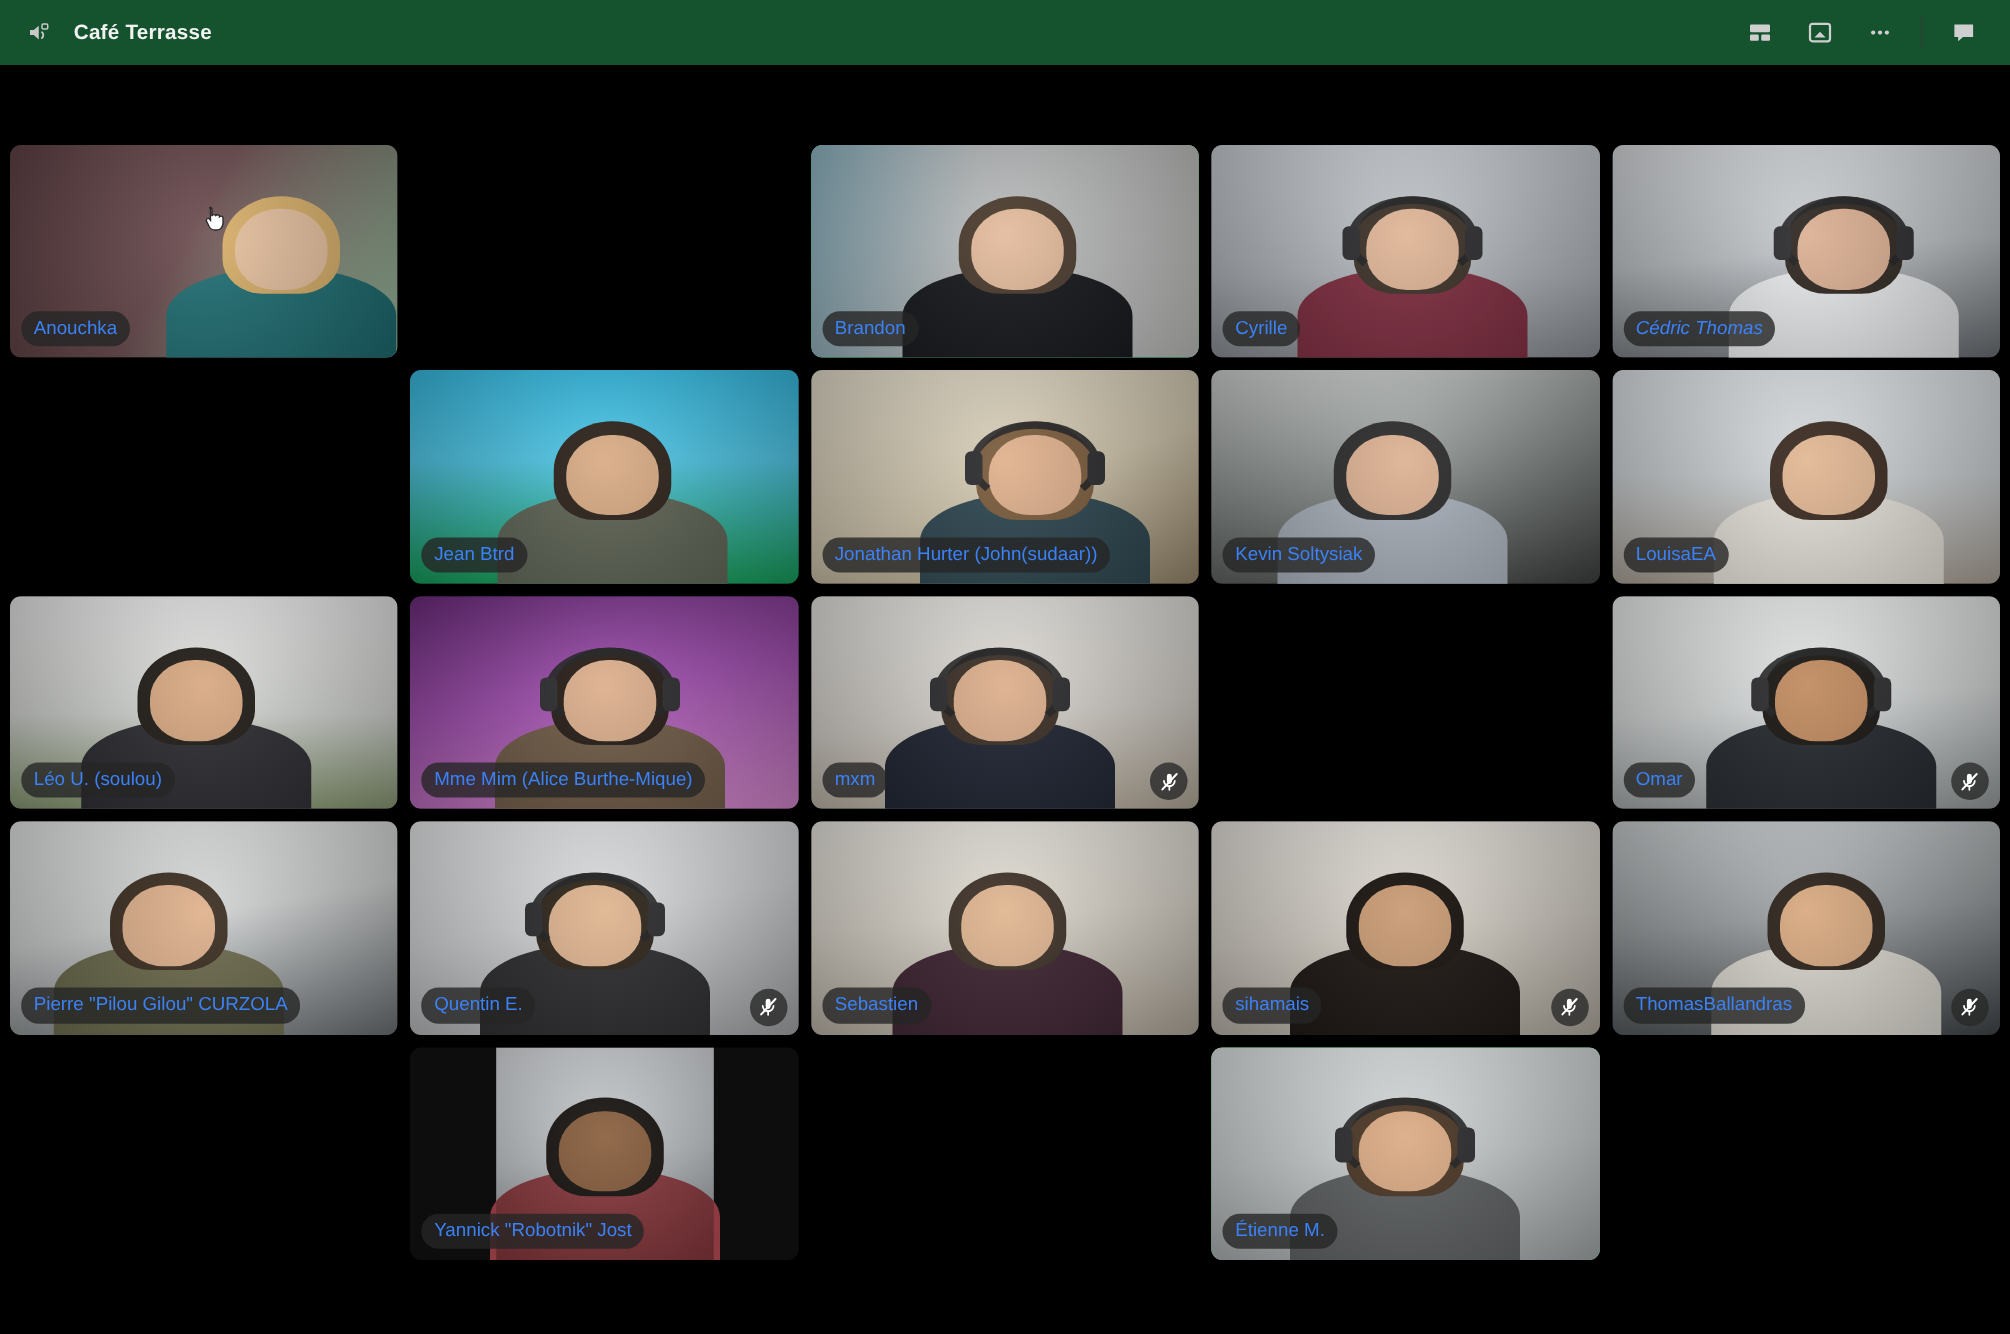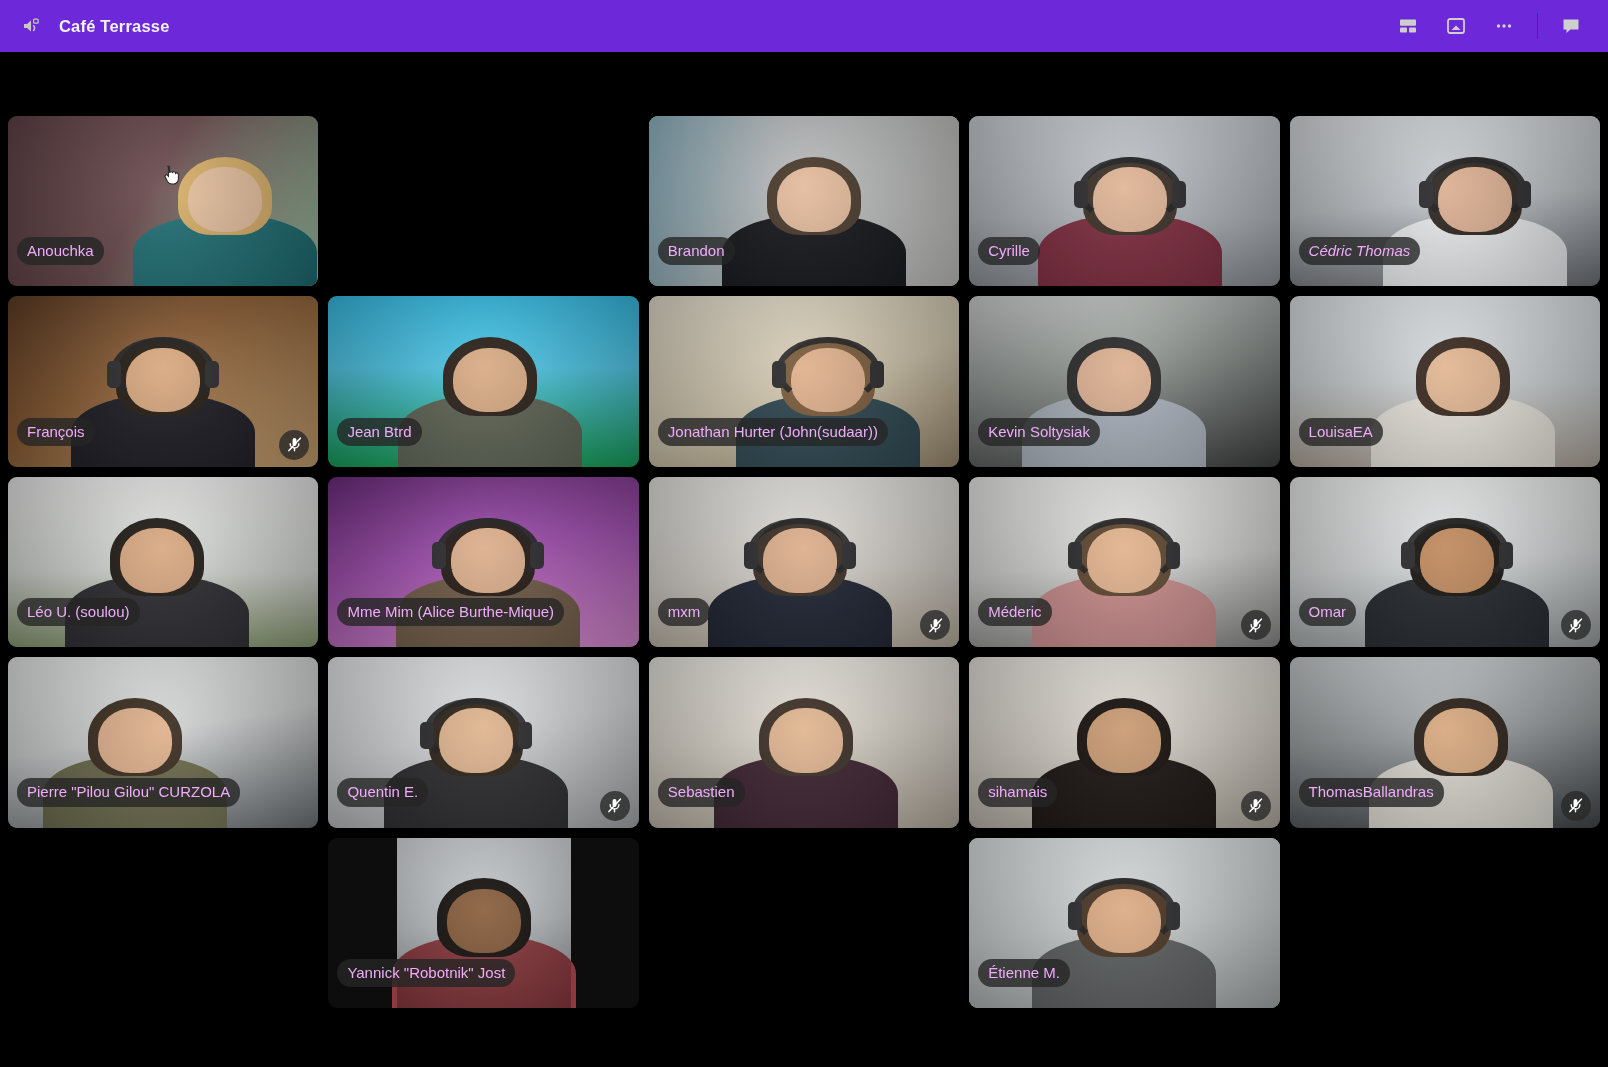--- a/index.html
+++ b/index.html
@@ -7,21 +7,21 @@
     width: 1608px; height: 1067px;
     background: #000;
     font-family: "Liberation Sans", sans-serif;
     overflow: hidden;
   }
   body { position: relative; }
 
   
   #topbar {
     position: absolute; left: 0; top: 0; width: 1608px; height: 52px;
-    display: flex; align-items: center; background: #6d28d9;
+    display: flex; align-items: center; background: #14532d;
   }
   #topbar-left { display: flex; align-items: center; gap: 12px; padding-left: 17px; }
   #topbar-right { margin-left: auto; display: flex; align-items: center;
                   gap: 18px; padding-right: 22px; }
   .room-title { color: #f2f2f2; font-size: 16.5px; font-weight: bold; letter-spacing: .2px; }
 
   .tbicon { width: 30px; height: 30px; display: flex; align-items: center;
             justify-content: center; cursor: pointer; }
   .tb-divider { width: 1px; height: 26px; background: #3a3a3a; }
 
@@ -42,25 +42,25 @@
 
   .vid { position: absolute; inset: 0; }
   .vid.inner { inset: 0 22% 0 22%; }
   .head { position: absolute; border-radius: 48% 48% 44% 44%; }
   .body { position: absolute; border-radius: 46% 46% 0 0; }
   .hair { position: absolute; border-radius: 50% 50% 35% 35%; }
   .hs { position: absolute; border: 6px solid rgba(30,30,32,.9);
         border-bottom-color: transparent; border-radius: 50%; }
 
   .namelabel {
-    position: absolute; left: 9px; bottom: 21px;
+    position: absolute; left: 9px; bottom: 9px;
     max-width: 93%;
     padding: 5px 10px 6px;
     background: rgba(38,38,38,.80);
-    color: #f0abfc; font-size: 15px; line-height: 1.15;
+    color: #3b82f6; font-size: 15px; line-height: 1.15;
     border-radius: 14px; white-space: nowrap;
     overflow: hidden; text-overflow: ellipsis;
   }
   .muteicon {
     position: absolute; right: 9px; bottom: 7px;
     width: 30px; height: 30px; border-radius: 50%;
     background: rgba(40,40,40,.78);
     display: flex; align-items: center; justify-content: center;
   }
 
@@ -150,40 +150,20 @@
         <div class="body" style="left:calc(50% - 92px + 30px);top:58%;width:184px;height:48%;background:#e8eaec;"></div>
         <div class="hair" style="left:calc(50% - 47px + 30px);top:24%;width:94px;height:46%;background:#2e2620;"></div>
         <div class="head" style="left:calc(50% - 37px + 30px);top:30%;width:74px;height:38%;background:#dcb093;"></div>
         <div class="hs" style="left:calc(50% - 52px + 30px);top:24%;width:104px;height:40%;"></div>
         <div style="position:absolute;left:calc(50% - 56px + 30px);top:38%;width:14px;height:16%;background:#2b2b2e;border-radius:5px;"></div>
         <div style="position:absolute;left:calc(50% + 42px + 30px);top:38%;width:14px;height:16%;background:#2b2b2e;border-radius:5px;"></div>
         <div style="position:absolute;inset:0;background:radial-gradient(circle at 50% 42%,rgba(255,255,255,.08),rgba(0,0,0,.30));"></div>
       </div>
       <div class="namelabel">Cédric Thomas</div>
     </div>
-    <div class="tile" style="grid-area: 2 / 1;">
-      <div class="vid" style="background: linear-gradient(150deg, rgb(91, 58, 34) 0%, rgb(138, 92, 51) 40%, rgb(200, 162, 114) 100%);">
-        <div class="body" style="left:calc(50% - 92px + 0px);top:58%;width:184px;height:48%;background:#1b1b22;"></div>
-        <div class="hair" style="left:calc(50% - 47px + 0px);top:24%;width:94px;height:46%;background:#241c14;"></div>
-        <div class="head" style="left:calc(50% - 37px + 0px);top:30%;width:74px;height:38%;background:#d8a87f;"></div>
-        <div class="hs" style="left:calc(50% - 52px + 0px);top:24%;width:104px;height:40%;"></div>
-        <div style="position:absolute;left:calc(50% - 56px + 0px);top:38%;width:14px;height:16%;background:#2b2b2e;border-radius:5px;"></div>
-        <div style="position:absolute;left:calc(50% + 42px + 0px);top:38%;width:14px;height:16%;background:#2b2b2e;border-radius:5px;"></div>
-        <div style="position:absolute;inset:0;background:radial-gradient(circle at 50% 42%,rgba(255,255,255,.08),rgba(0,0,0,.30));"></div>
-      </div>
-      <div class="namelabel">François</div>
-      <div class="muteicon">
-        <svg width="17" height="17" viewBox="0 0 18 18">
-          <path d="M9 2.2a2.1 2.1 0 0 1 2.1 2.1v4.3A2.1 2.1 0 0 1 9 10.7 2.1 2.1 0 0 1 6.9 8.6V4.3A2.1 2.1 0 0 1 9 2.2z" fill="#fff"></path>
-          <path d="M4.4 8.1a4.6 4.6 0 0 0 9.2 0" fill="none" stroke="#fff" stroke-width="1.5" stroke-linecap="round"></path>
-          <path d="M9 12.7v3" stroke="#fff" stroke-width="1.5" stroke-linecap="round"></path>
-          <path d="M3.1 15.4 15.2 2.3" stroke="#fff" stroke-width="1.7" stroke-linecap="round"></path>
-        </svg>
-      </div>
-    </div>
     <div class="tile" style="grid-area: 2 / 2;">
       <div class="vid" style="background: linear-gradient(rgb(53, 185, 224) 0%, rgb(81, 200, 232) 42%, rgb(23, 160, 90) 100%);">
         <div class="body" style="left:calc(50% - 92px + 6px);top:58%;width:184px;height:48%;background:#5d6354;"></div>
         <div class="hair" style="left:calc(50% - 47px + 6px);top:24%;width:94px;height:46%;background:#2a2018;"></div>
         <div class="head" style="left:calc(50% - 37px + 6px);top:30%;width:74px;height:38%;background:#d9ab84;"></div>
         <div style="position:absolute;inset:0;background:radial-gradient(circle at 50% 42%,rgba(255,255,255,.08),rgba(0,0,0,.30));"></div>
       </div>
       <div class="namelabel">Jean Btrd</div>
     </div>
     <div class="tile" style="grid-area: 2 / 3; text-align: center;">
@@ -250,40 +230,20 @@
       <div class="namelabel">mxm</div>
       <div class="muteicon">
         <svg width="17" height="17" viewBox="0 0 18 18">
           <path d="M9 2.2a2.1 2.1 0 0 1 2.1 2.1v4.3A2.1 2.1 0 0 1 9 10.7 2.1 2.1 0 0 1 6.9 8.6V4.3A2.1 2.1 0 0 1 9 2.2z" fill="#fff"></path>
           <path d="M4.4 8.1a4.6 4.6 0 0 0 9.2 0" fill="none" stroke="#fff" stroke-width="1.5" stroke-linecap="round"></path>
           <path d="M9 12.7v3" stroke="#fff" stroke-width="1.5" stroke-linecap="round"></path>
           <path d="M3.1 15.4 15.2 2.3" stroke="#fff" stroke-width="1.7" stroke-linecap="round"></path>
         </svg>
       </div>
     </div>
-    <div class="tile" style="grid-area: 3 / 4;">
-      <div class="vid" style="background: linear-gradient(175deg, rgb(236, 236, 234) 0%, rgb(217, 217, 214) 50%, rgb(139, 139, 139) 100%);">
-        <div class="body" style="left:calc(50% - 92px + 0px);top:58%;width:184px;height:48%;background:#c78a8a;"></div>
-        <div class="hair" style="left:calc(50% - 47px + 0px);top:24%;width:94px;height:46%;background:#5e4630;"></div>
-        <div class="head" style="left:calc(50% - 37px + 0px);top:30%;width:74px;height:38%;background:#e2b38e;"></div>
-        <div class="hs" style="left:calc(50% - 52px + 0px);top:24%;width:104px;height:40%;"></div>
-        <div style="position:absolute;left:calc(50% - 56px + 0px);top:38%;width:14px;height:16%;background:#2b2b2e;border-radius:5px;"></div>
-        <div style="position:absolute;left:calc(50% + 42px + 0px);top:38%;width:14px;height:16%;background:#2b2b2e;border-radius:5px;"></div>
-        <div style="position:absolute;inset:0;background:radial-gradient(circle at 50% 42%,rgba(255,255,255,.08),rgba(0,0,0,.30));"></div>
-      </div>
-      <div class="namelabel">Méderic</div>
-      <div class="muteicon">
-        <svg width="17" height="17" viewBox="0 0 18 18">
-          <path d="M9 2.2a2.1 2.1 0 0 1 2.1 2.1v4.3A2.1 2.1 0 0 1 9 10.7 2.1 2.1 0 0 1 6.9 8.6V4.3A2.1 2.1 0 0 1 9 2.2z" fill="#fff"></path>
-          <path d="M4.4 8.1a4.6 4.6 0 0 0 9.2 0" fill="none" stroke="#fff" stroke-width="1.5" stroke-linecap="round"></path>
-          <path d="M9 12.7v3" stroke="#fff" stroke-width="1.5" stroke-linecap="round"></path>
-          <path d="M3.1 15.4 15.2 2.3" stroke="#fff" stroke-width="1.7" stroke-linecap="round"></path>
-        </svg>
-      </div>
-    </div>
     <div class="tile" style="grid-area: 3 / 5;">
       <div class="vid" style="background: linear-gradient(175deg, rgb(236, 238, 238) 0%, rgb(218, 221, 221) 50%, rgb(155, 160, 162) 100%);">
         <div class="body" style="left:calc(50% - 92px + 12px);top:58%;width:184px;height:48%;background:#23272c;"></div>
         <div class="hair" style="left:calc(50% - 47px + 12px);top:24%;width:94px;height:46%;background:#171410;"></div>
         <div class="head" style="left:calc(50% - 37px + 12px);top:30%;width:74px;height:38%;background:#c08a5e;"></div>
         <div class="hs" style="left:calc(50% - 52px + 12px);top:24%;width:104px;height:40%;"></div>
         <div style="position:absolute;left:calc(50% - 56px + 12px);top:38%;width:14px;height:16%;background:#2b2b2e;border-radius:5px;"></div>
         <div style="position:absolute;left:calc(50% + 42px + 12px);top:38%;width:14px;height:16%;background:#2b2b2e;border-radius:5px;"></div>
         <div style="position:absolute;inset:0;background:radial-gradient(circle at 50% 42%,rgba(255,255,255,.08),rgba(0,0,0,.30));"></div>
       </div>

